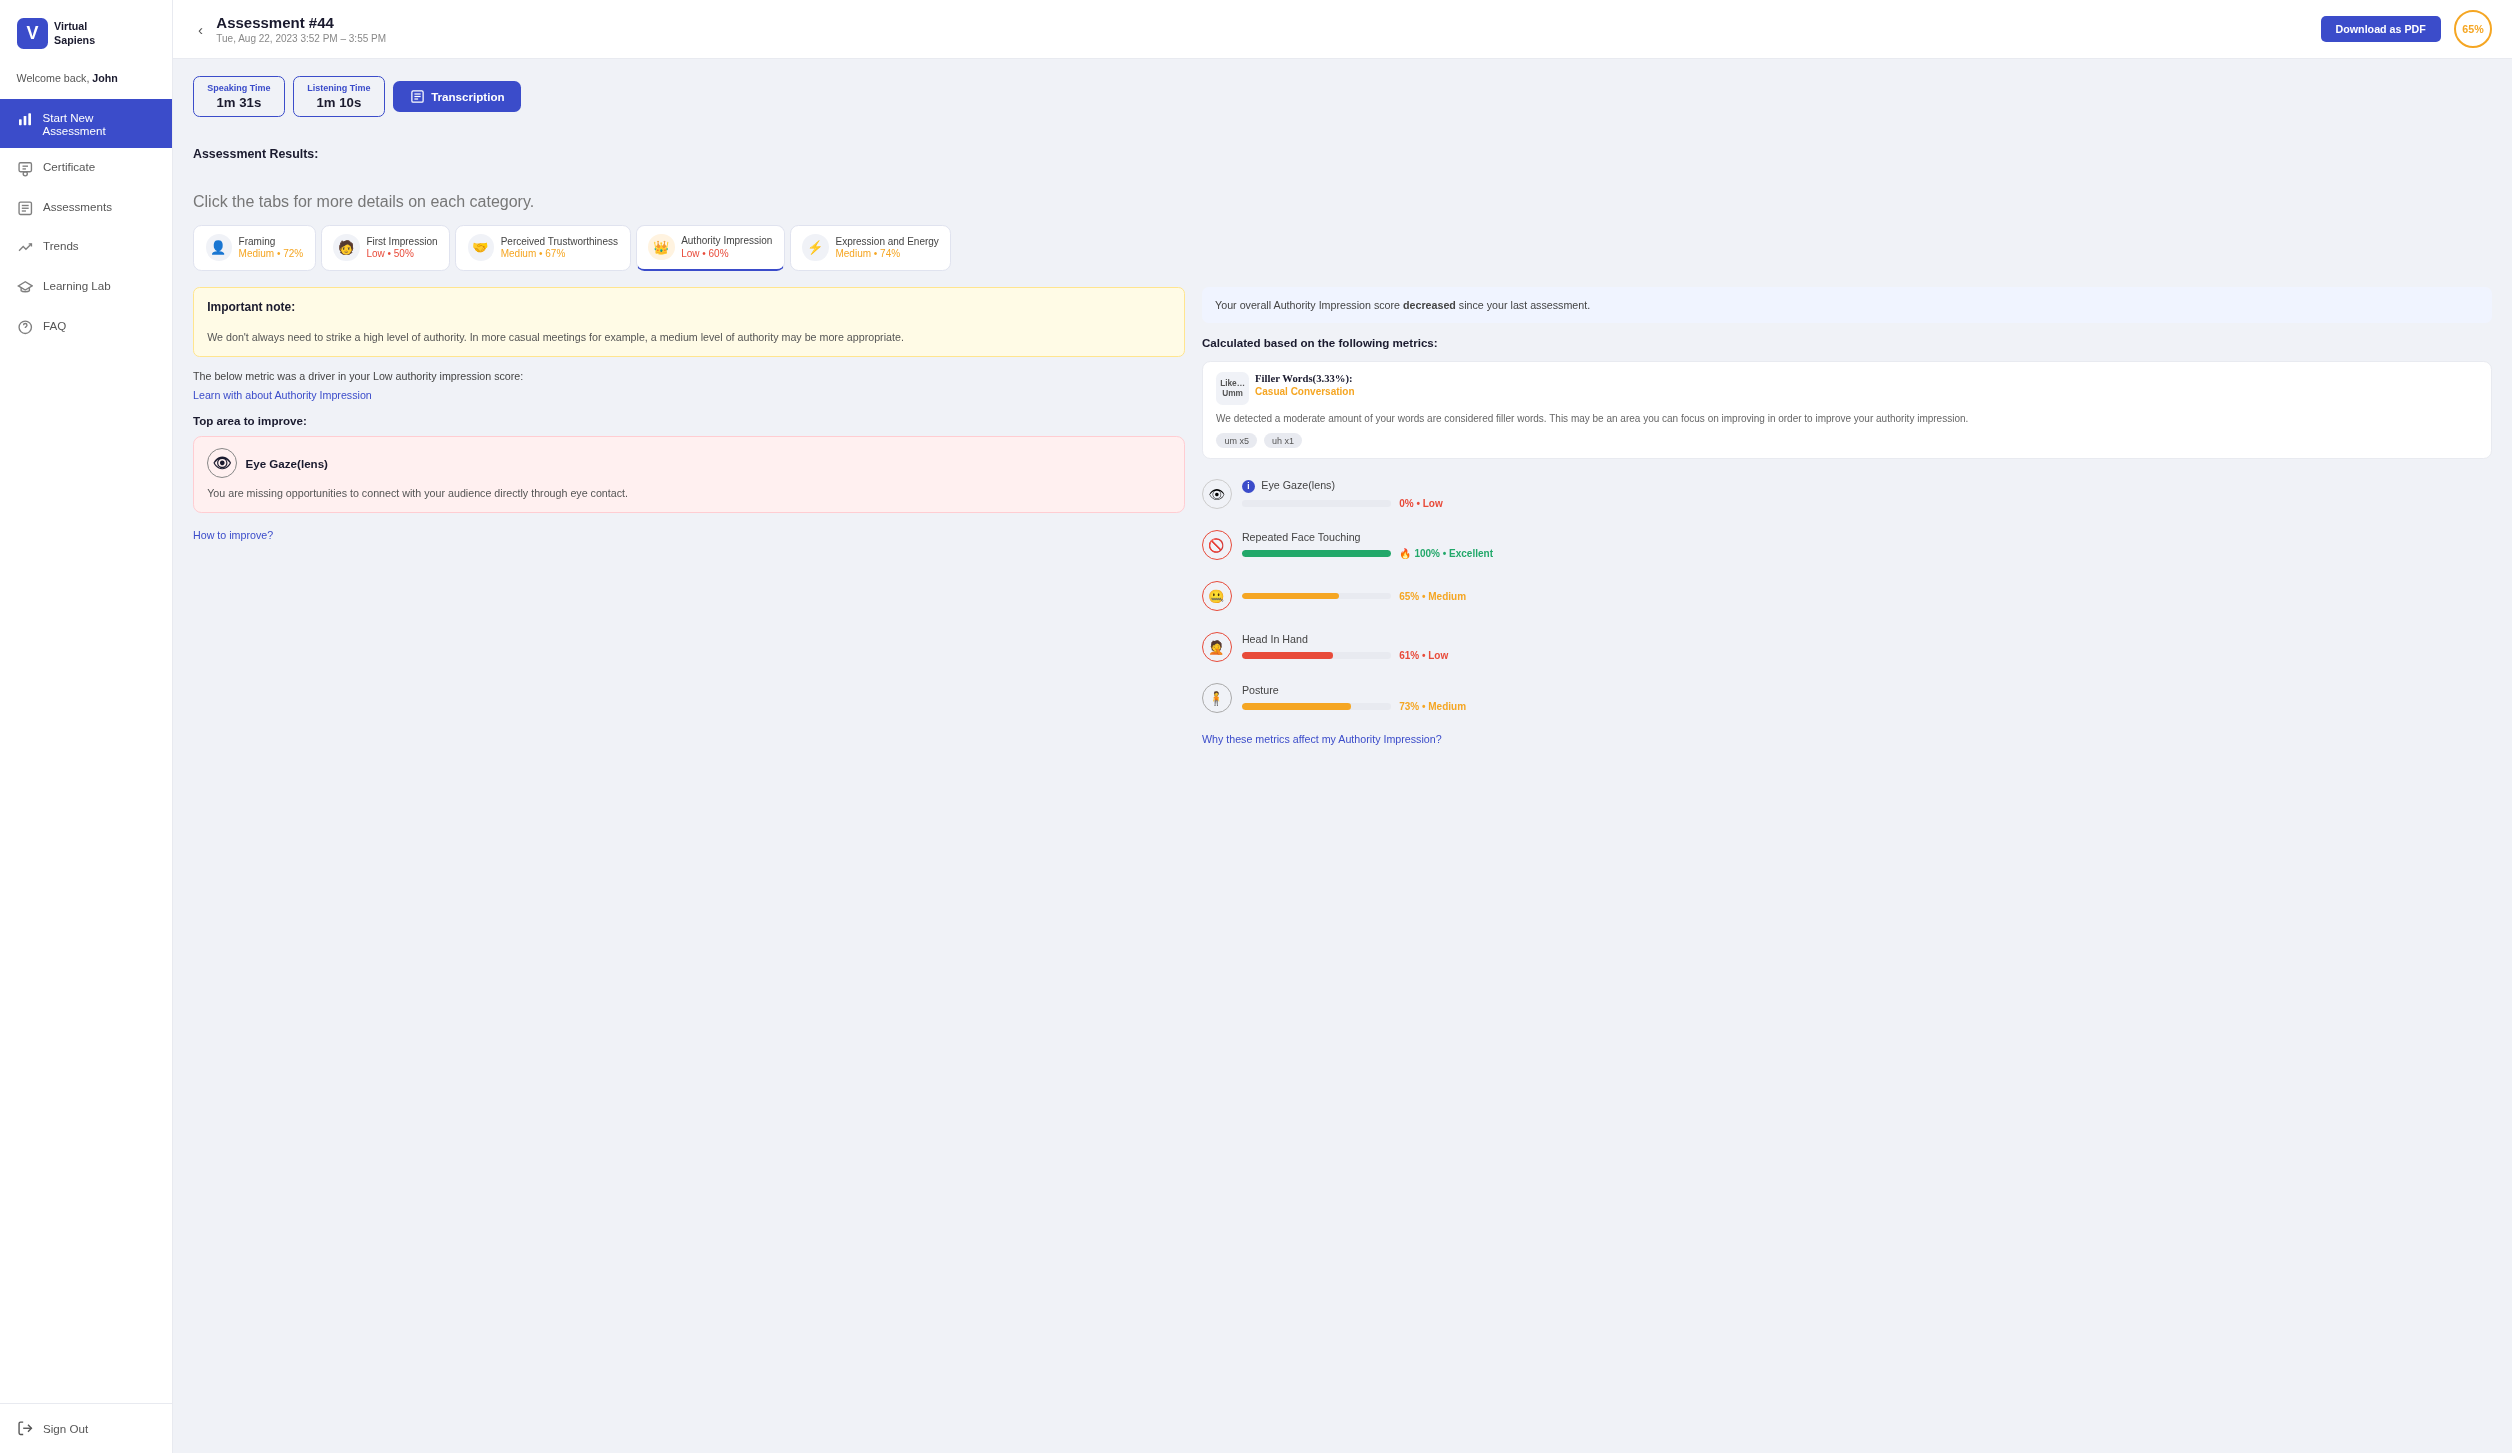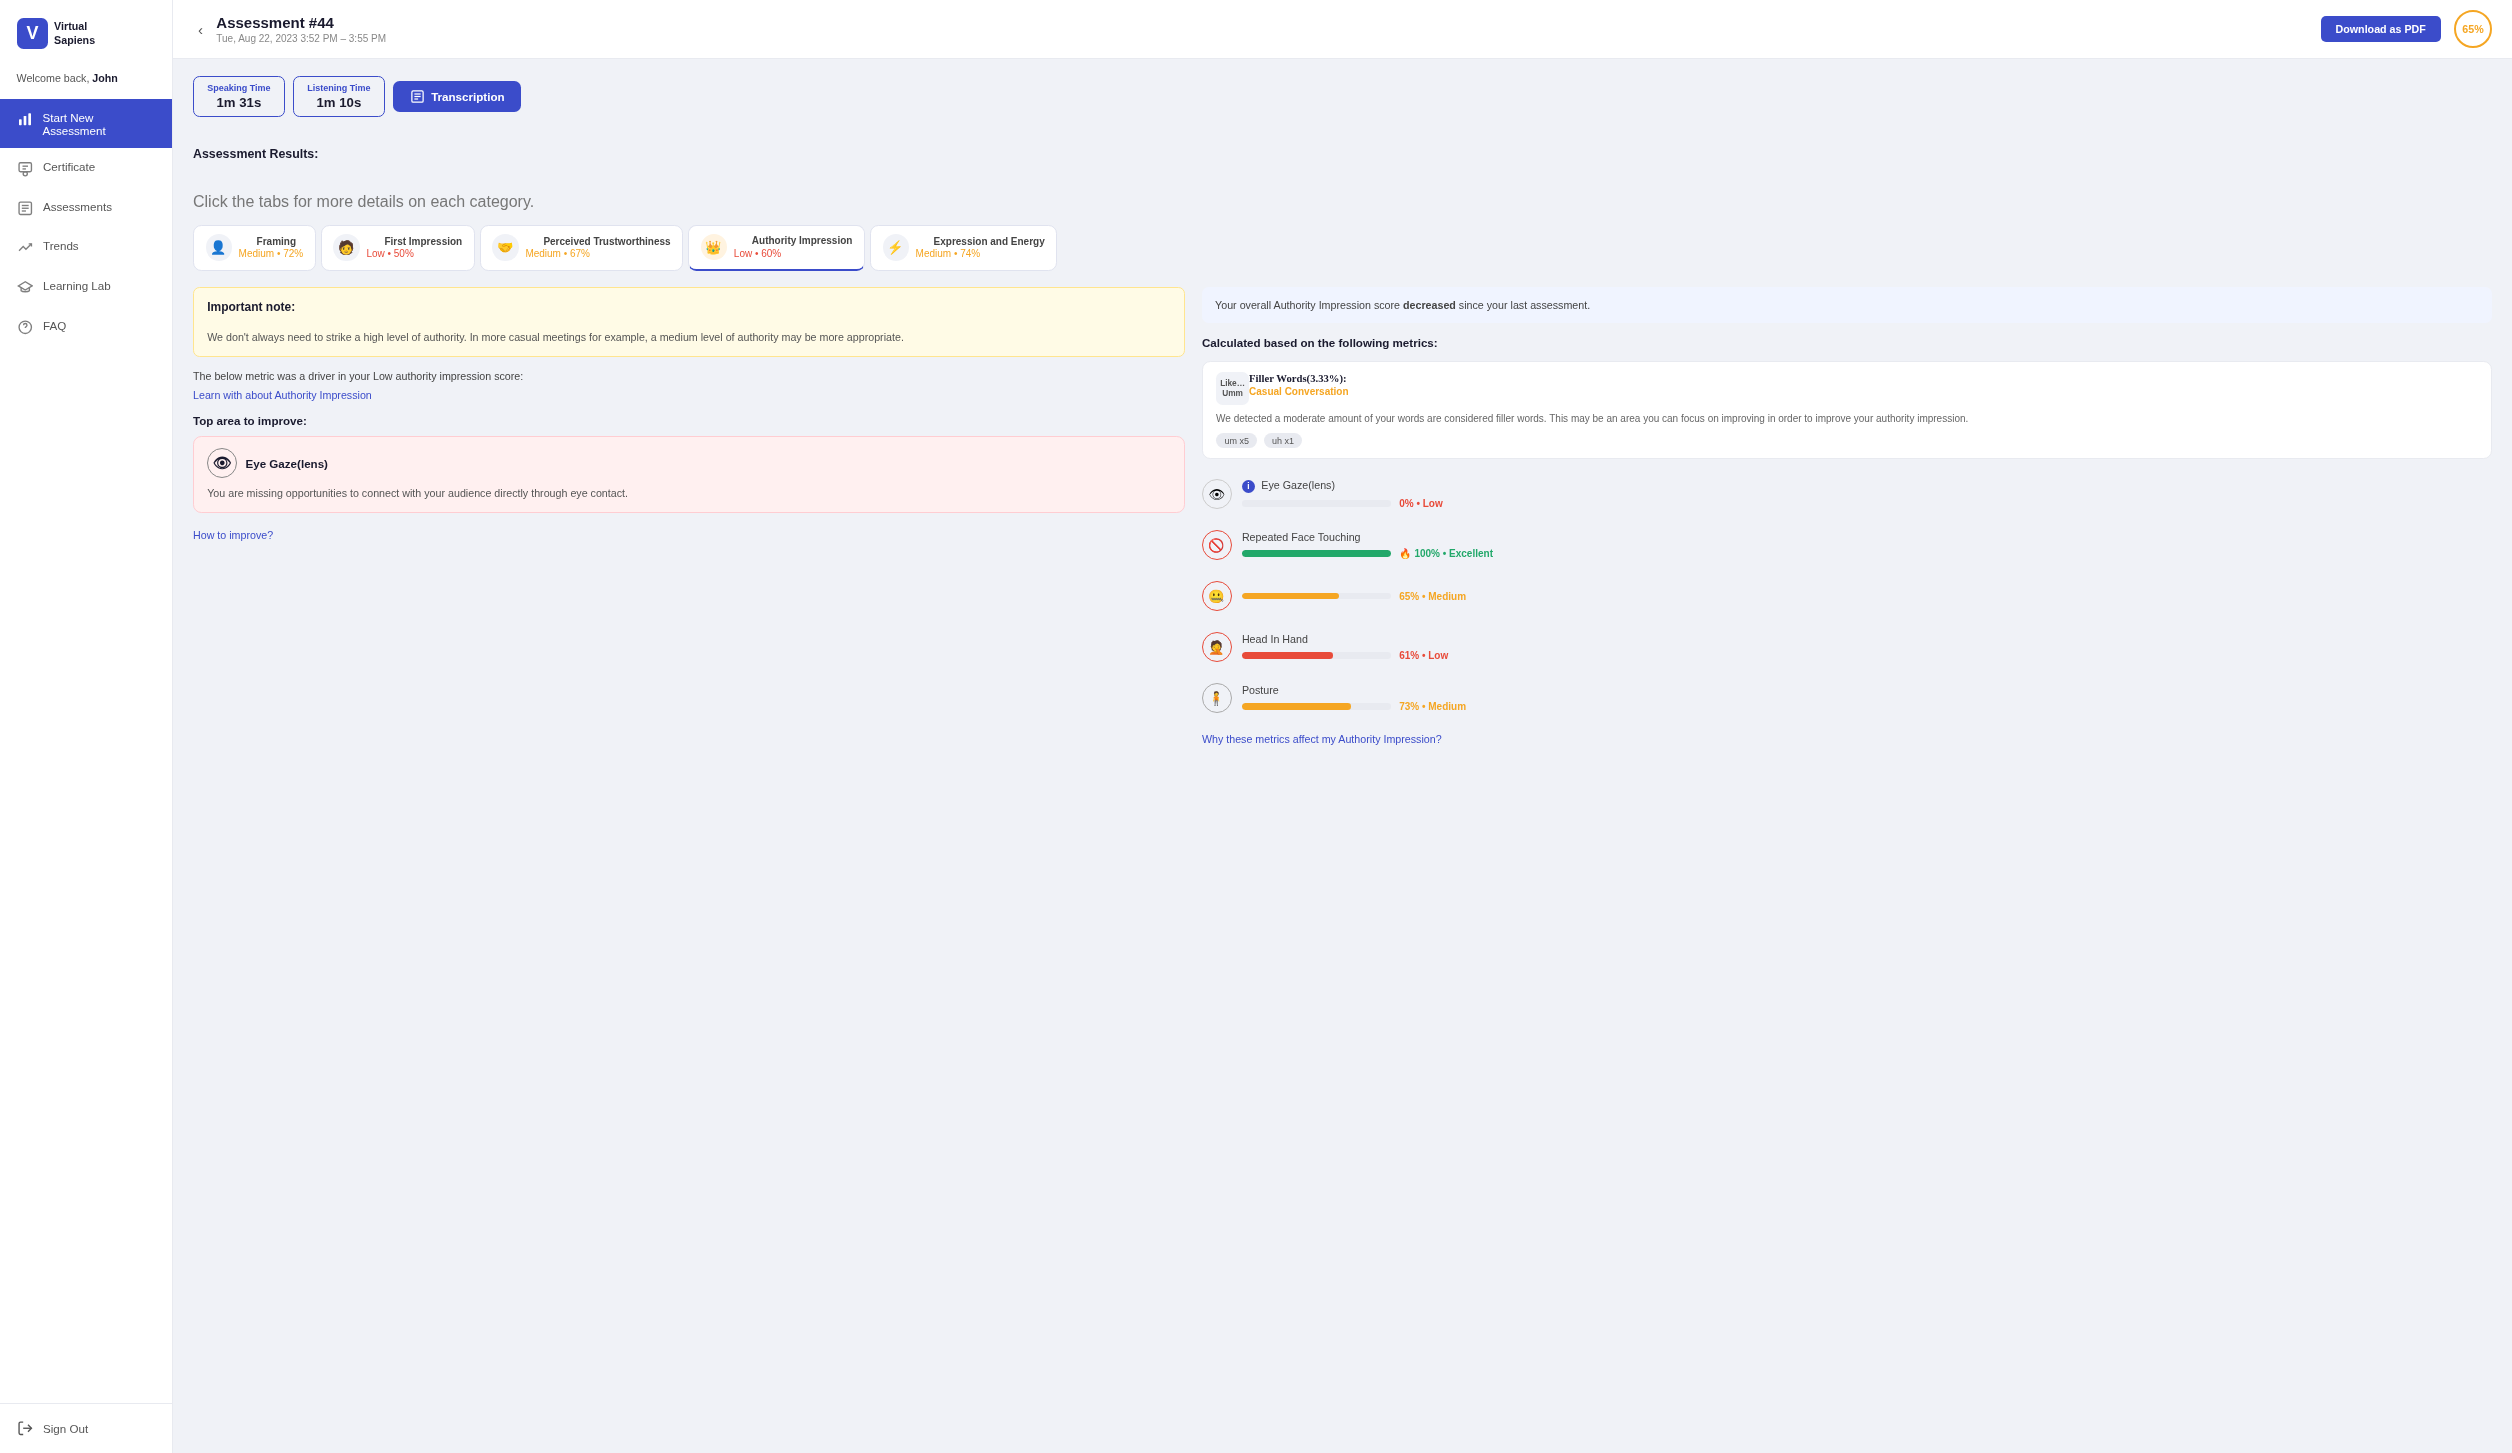--- a/index.html
+++ b/index.html
@@ -193,21 +193,21 @@
     .cat-icon {
       width: 26.4px;
       height: 26.4px;
       border-radius: 50%;
       background: #f0f2f7;
       display: flex;
       align-items: center;
       justify-content: center;
       font-size: 13.2px;
     }
-    .cat-info .cat-name { font-size: 10px; color: #444; font-weight: 700; margin-left: 18px; }
+    .cat-info .cat-name { font-size: 10px; color: #444; font-weight: 400; }
     .cat-info .cat-score { font-size: 10px; margin-top: 1.7px; }
     .score-medium { color: #f5a623; }
     .score-low { color: #e84b3a; }
     .score-high { color: #22a86a; }
 
     
     .two-col {
       display: grid;
       grid-template-columns: 1fr 1.3fr;
       gap: 16.5px;
@@ -275,21 +275,21 @@
     .metric-card {
       background: #fff;
       border: 0.8px solid #e8eaf0;
       border-radius: 8.3px;
       padding: 10px 13.2px;
       margin-bottom: 10px;
     }
     .metric-card-top {
       display: flex;
       align-items: flex-start;
-      gap: 0;
+      gap: 6px;
       margin-bottom: 6.6px;
     }
     .metric-icon {
       width: 33px;
       height: 33px;
       background: #f0f2f7;
       border-radius: 6.6px;
       display: flex;
       align-items: center;
       justify-content: center;

